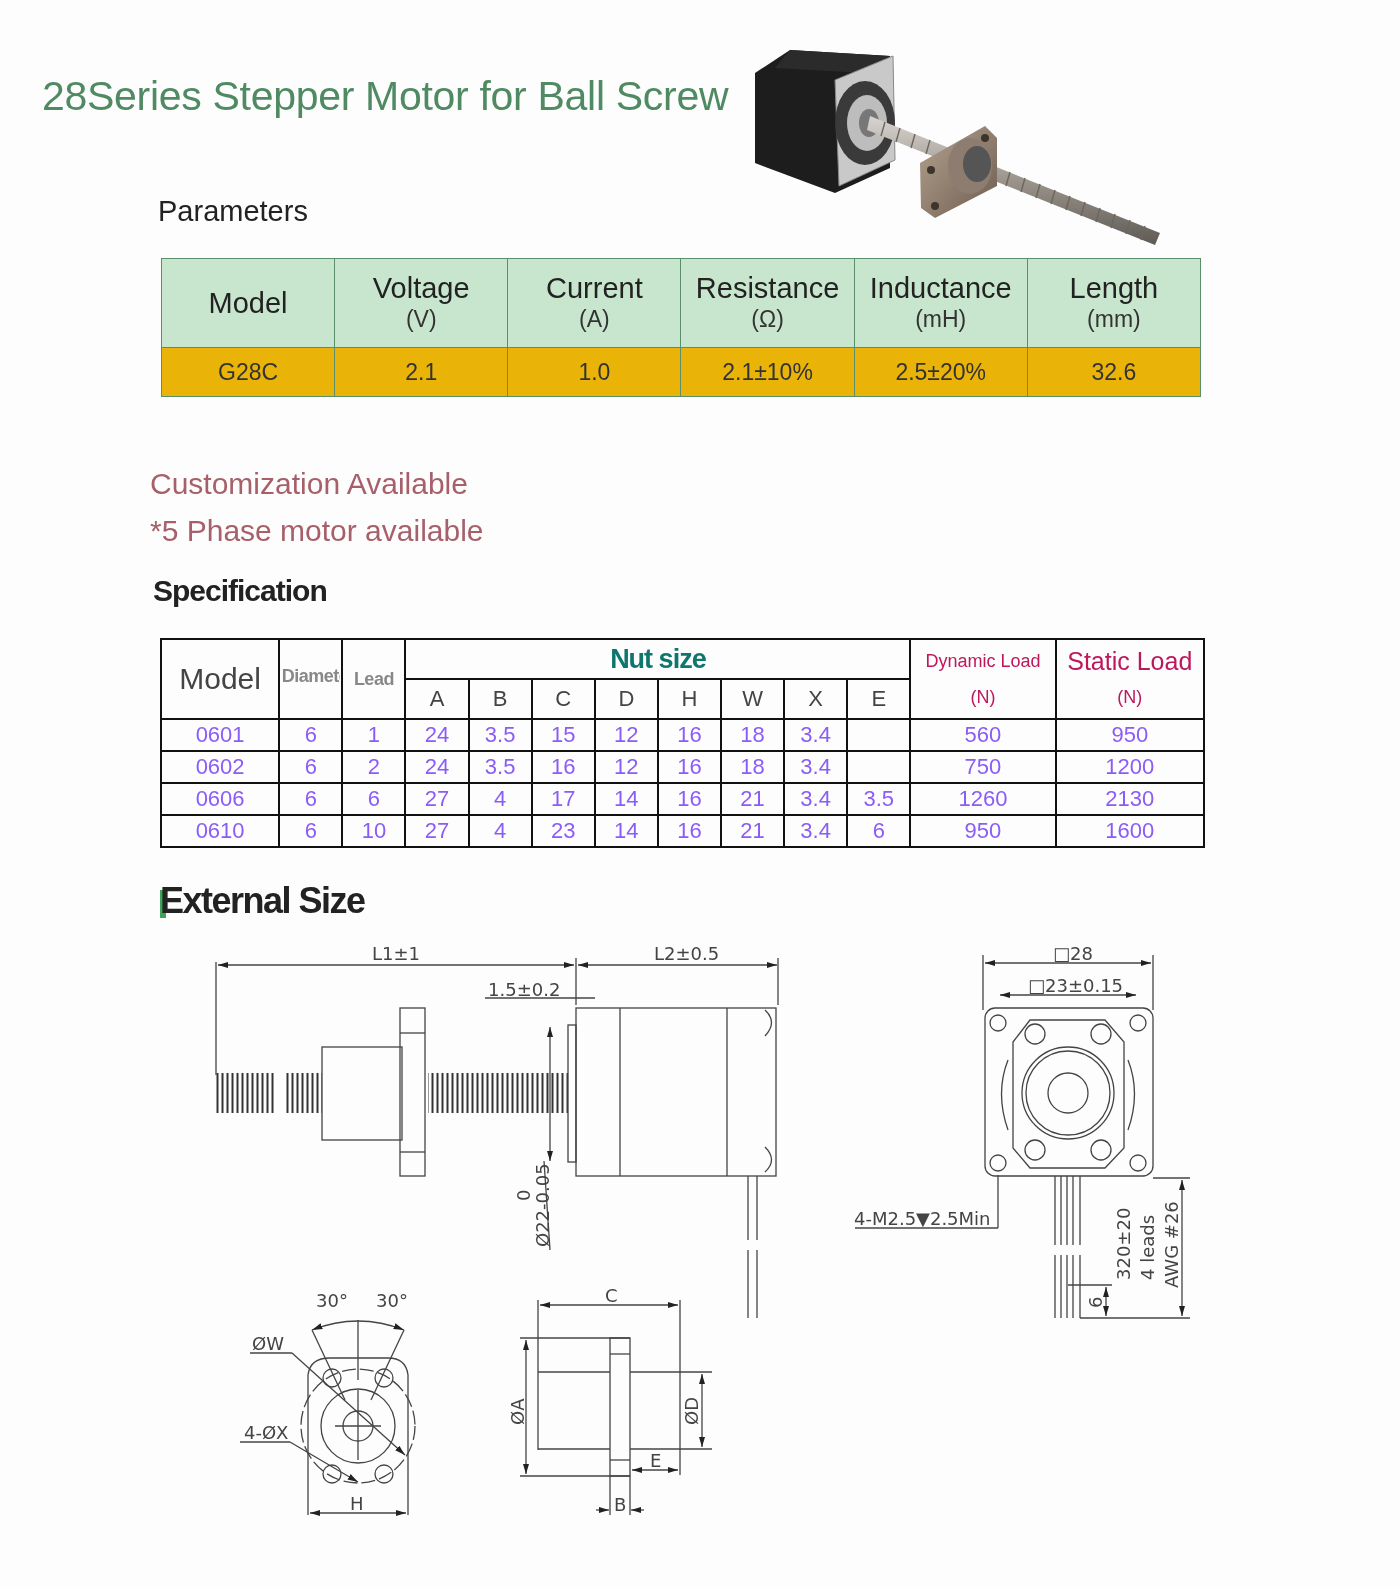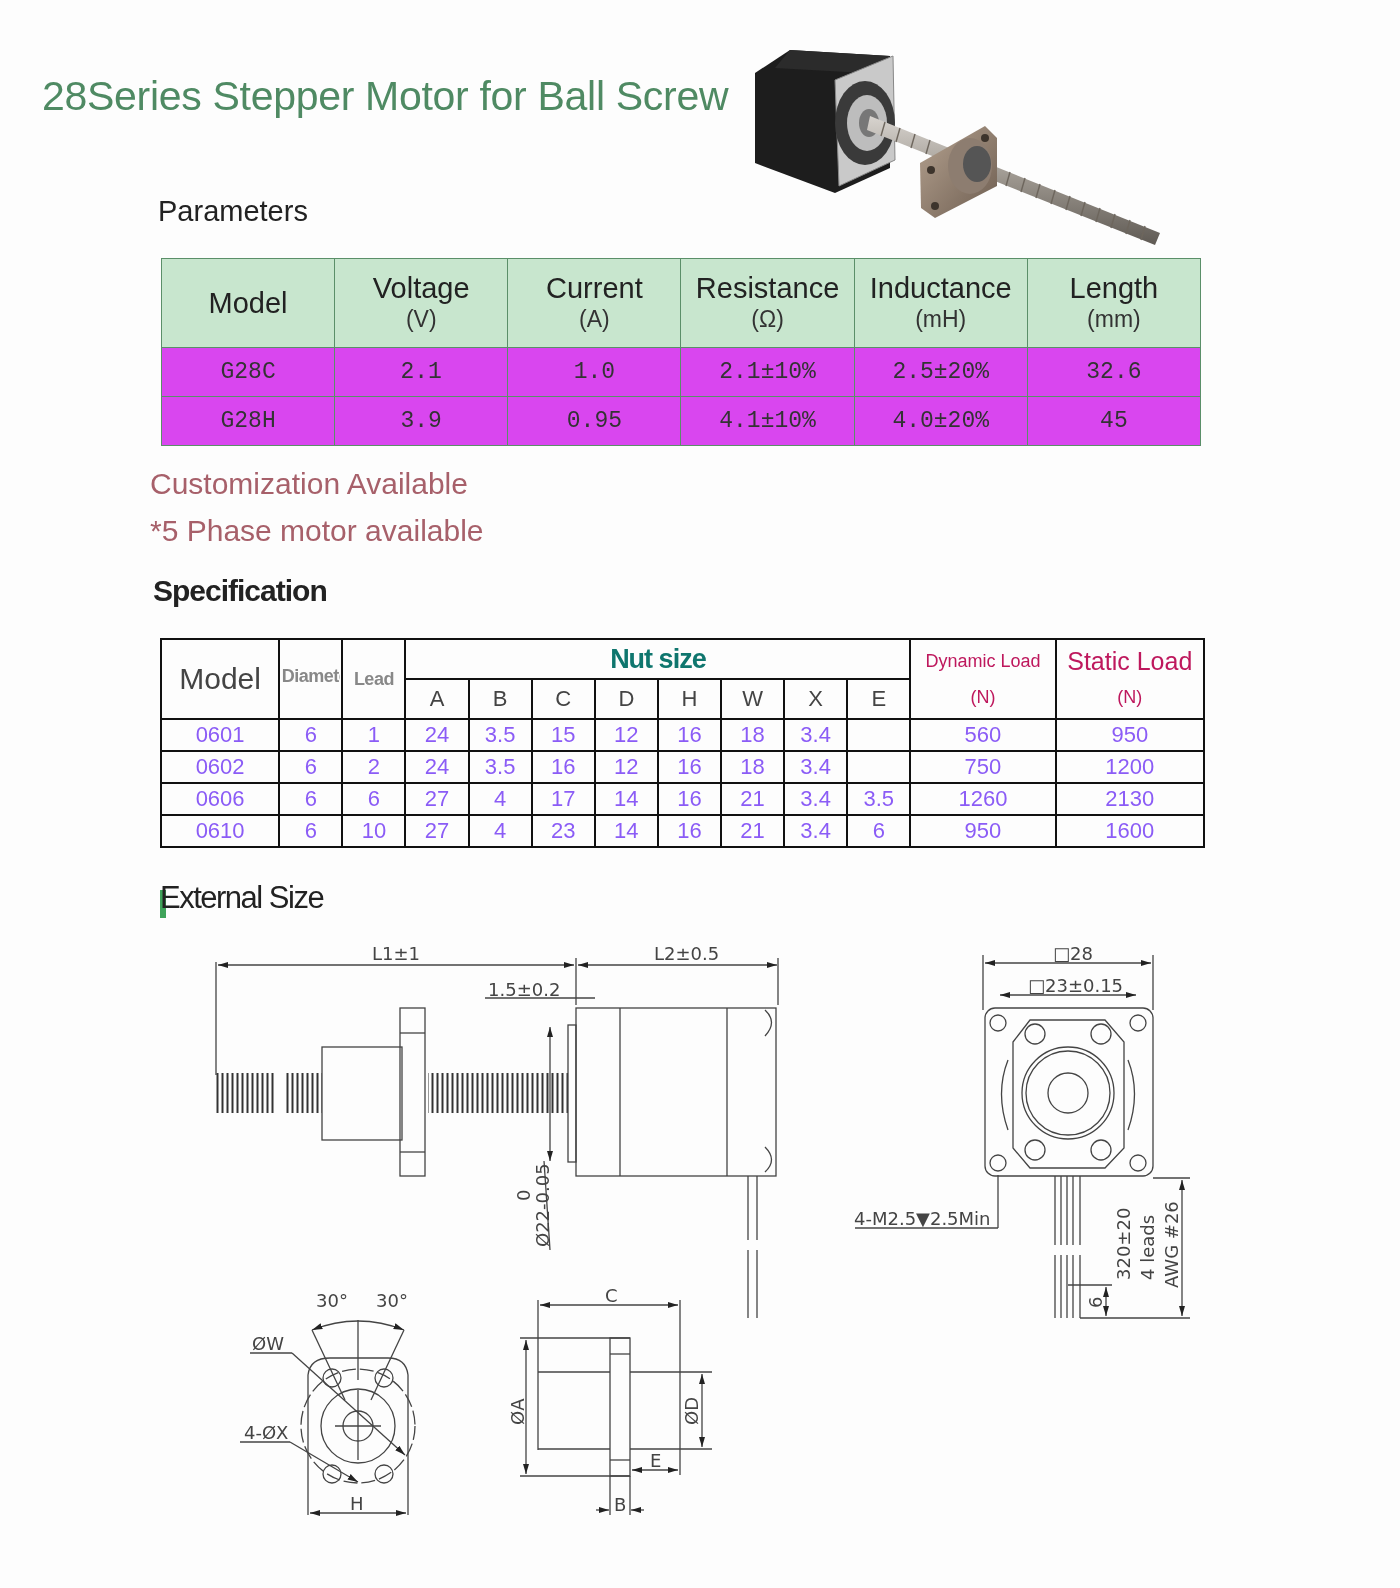--- a/index.html
+++ b/index.html
@@ -8,37 +8,37 @@
   .title { left: 42px; top: 36px; font-size: 41px; color: #4f8a63; white-space: nowrap; letter-spacing: -0.3px; margin-top: 37px; }
   .product-img { left: 735px; top: 38px; width: 430px; height: 215px; }
   .section-h { font-size: 29px; color: #222; }
   .params-h { left: 158px; top: 195px; }
   
   table.params { position: absolute; left: 161px; top: 258px; width: 1040px; border-collapse: collapse; table-layout: fixed; }
   table.params th, table.params td { border: 1.5px solid #5b8f69; text-align: center; font-weight: normal; }
   table.params th { background: #c8e6ce; height: 88px; padding: 0; vertical-align: middle; }
   table.params th .main { display: block; font-size: 29px; color: #222; line-height: 32px; }
   table.params th .unit { display: block; font-size: 23px; color: #333; line-height: 30px; }
-  table.params td { height: 46px; font-size: 23px; color: #333; background: #d946ef; font-family: Liberation Mono, monospace; }
+  table.params td { height: 46px; font-size: 23px; color: #333; background: #eab308; font-family: Liberation Sans, sans-serif; }
   .note { left: 150px; font-size: 30px; color: #a7606a; }
   .note1 { top: 467px; }
   .note2 { top: 514px; text-align: right; }
   .spec-h { left: 153px; top: 574px; font-size: 30px; font-weight: bold; color: #222; letter-spacing: -1px; }
   
   table.spec { position: absolute; left: 160px; top: 638px; width: 1045px; border-collapse: collapse; table-layout: fixed; }
   table.spec th, table.spec td { border: 2.5px solid #111; text-align: center; font-weight: normal; padding: 0; }
   table.spec td { height: 30px; font-size: 22px; color: #8b5cf6; }
   table.spec th.model-h { font-size: 30px; color: #444; }
   table.spec th.small-h { font-size: 18px; color: #888; font-weight: bold; vertical-align: middle; letter-spacing: -0.5px; }
   table.spec th.nut-h { font-size: 27px; color: #0f766e; font-weight: bold; height: 38px; letter-spacing: -1px; }
   table.spec th.letter { font-size: 22px; color: #444; height: 38px; }
   table.spec th.load { font-size: 18px; color: #be185d; line-height: 36px; }
   table.spec th.load.big { font-size: 25px; text-align: center; }
   table.spec th.load span { display: block; }
-  .ext-h { left: 160px; top: 880px; font-size: 31px; font-weight: normal; color: #222; letter-spacing: -1.5px; }
+  .ext-h { left: 160px; top: 880px; font-size: 36px; font-weight: bold; color: #222; letter-spacing: -1.5px; }
   .ext-bar { left: 160px; top: 890px; width: 6px; height: 28px; background: #3fa35a; }
   .drawing { left: 0; top: 920px; width: 1400px; height: 668px; }
   .dim { font-family: "DejaVu Sans", sans-serif; font-size: 18px; fill: #444; }
 </style>
 </head>
 <body>
 
 <div class="abs title">28Series Stepper Motor for Ball Screw</div>
 
 <svg class="abs product-img" viewBox="0 0 430 215">
@@ -127,28 +127,20 @@
     </tr>
   </thead>
   <tbody>
     <tr>
       <td>G28C</td>
       <td>2.1</td>
       <td>1.0</td>
       <td>2.1±10%</td>
       <td>2.5±20%</td>
       <td>32.6</td>
-    </tr>
-    <tr>
-      <td>G28H</td>
-      <td>3.9</td>
-      <td>0.95</td>
-      <td>4.1±10%</td>
-      <td>4.0±20%</td>
-      <td>45</td>
     </tr>
   </tbody>
 </table>
 
 <div class="abs note note1">Customization Available</div>
 <div class="abs note note2">*5 Phase motor available</div>
 
 <div class="abs spec-h">Specification</div>
 
 <table class="spec">

